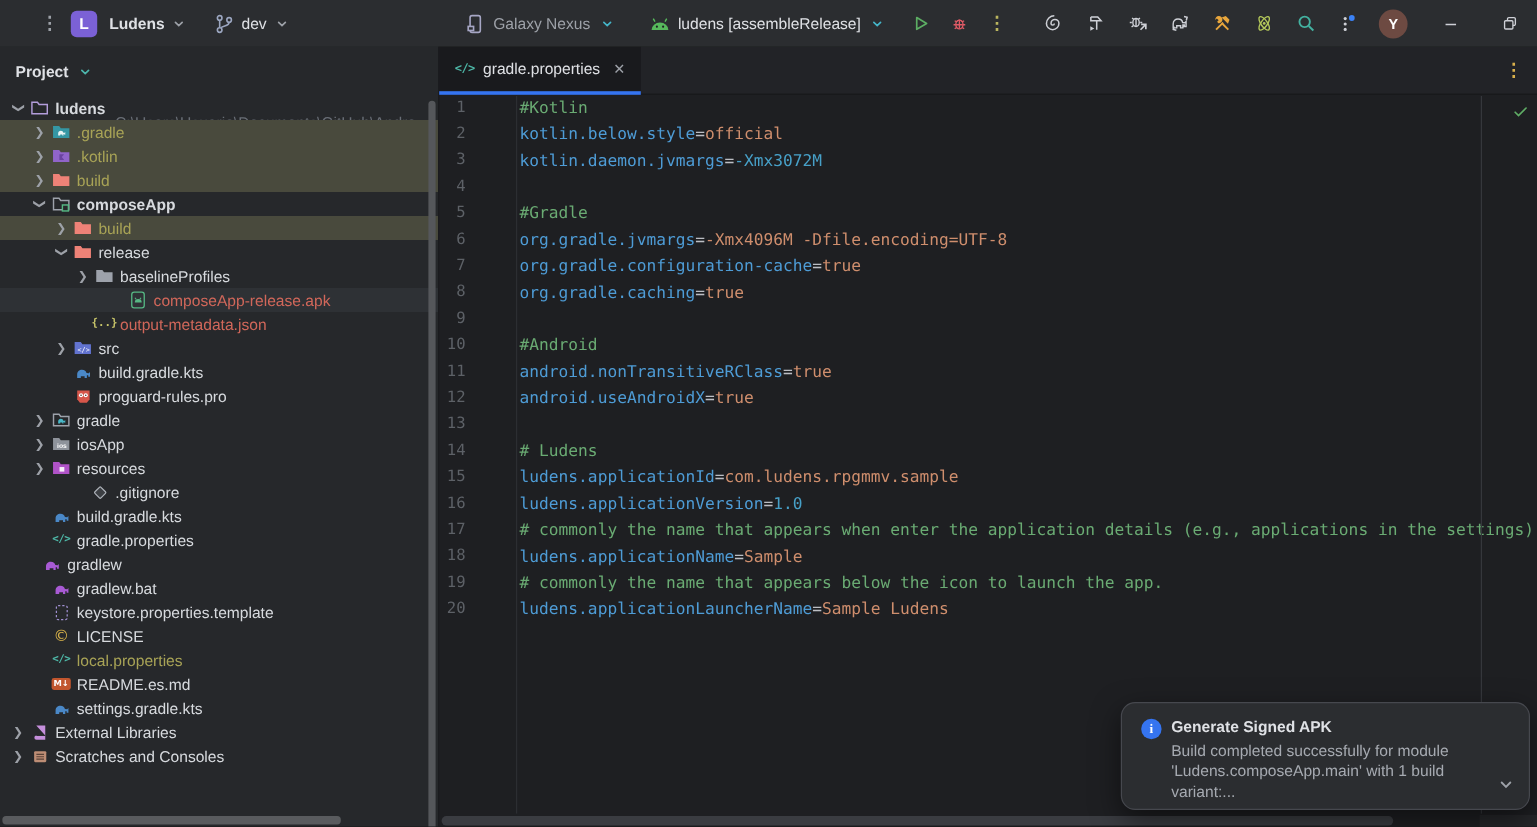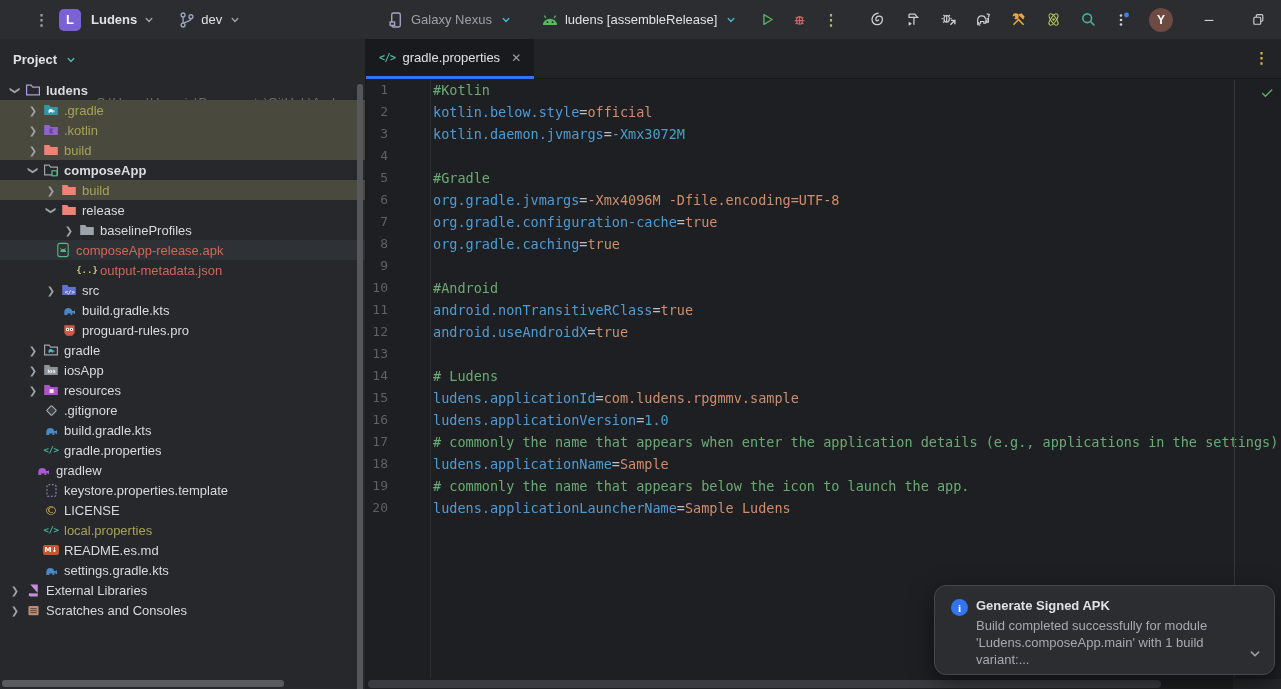--- a/index.html
+++ b/index.html
@@ -311,21 +311,21 @@
           <span class="slot">
             <span class="tchev ">❯</span>
           </span>
           <span class="ticon">
             <svg width="16" height="16" viewBox="0 0 16 16">
               <path d="M1.2 3 h5.1 l1.4 1.9 H14.8 v8.1 H1.2z" fill="#9da2ab"></path>
             </svg>
           </span>
           <span class="tlabel">baselineProfiles</span>
         </div>
-        <div class="trow bg-selected" style="padding-left: 36px;">
+        <div class="trow bg-selected" style="padding-left: 88px;">
           <span class="slot"></span>
           <span class="ticon">
             <svg width="16" height="16" viewBox="0 0 16 16">
               <rect x="2.8" y="1.4" width="10.4" height="13.2" rx="2" fill="none" stroke="#56b884" stroke-width="1.1"></rect>
               <path d="M5.3 10 a2.9 2.9 0 0 1 5.8 0 z" fill="#56b884"></path>
               <path d="M6.4 7.4 l-.9 -1.3 M9.6 7.4 l.9 -1.3" stroke="#56b884" stroke-width=".9"></path>
             </svg>
           </span>
           <span class="tlabel txt-untracked">composeApp-release.apk</span>
         </div>
@@ -399,21 +399,21 @@
             <span class="tchev ">❯</span>
           </span>
           <span class="ticon">
             <svg width="16" height="16" viewBox="0 0 16 16">
               <path d="M1.2 3 h5.1 l1.4 1.9 H14.8 v8.1 H1.2z" fill="#b053c8"></path>
               <rect x="6.6" y="7.2" width="4" height="3.8" fill="#fff" opacity=".9"></rect>
             </svg>
           </span>
           <span class="tlabel">resources</span>
         </div>
-        <div class="trow" style="padding-left: 24px;">
+        <div class="trow" style="padding-left: 24px; margin-left: 32px;">
           <span class="slot"></span>
           <span class="ticon">
             <svg width="15" height="15" viewBox="0 0 16 16">
               <rect x="4.2" y="4.2" width="7.6" height="7.6" rx="1" transform="rotate(45 8 8)" fill="#3c3f43" stroke="#aeb3ba" stroke-width="1.1"></rect>
             </svg>
           </span>
           <span class="tlabel">.gitignore</span>
         </div>
         <div class="trow" style="padding-left: 24px;">
           <span class="slot"></span>
@@ -432,20 +432,29 @@
           <span class="tlabel">gradle.properties</span>
         </div>
         <div class="trow" style="padding-left: 16px;">
           <span class="slot"></span>
           <span class="ticon">
             <svg width="16" height="16" viewBox="0 0 16 16">
               <path d="M2.2 11.5 V8.6 C2.2 6.2 3.9 4.8 6 4.8 C8.1 4.8 9.4 6 9.6 7.5 L11.4 7.6 L12.4 6.7 V10.5 H11 V9.3 H9.9 V11.5 H8.1 V10 H5.1 V11.5 Z" transform="translate(1,1) scale(1.05)" fill="#a85ad4"></path>
             </svg>
           </span>
           <span class="tlabel">gradlew</span>
+        </div>
+        <div class="trow" style="padding-left: 24px;">
+          <span class="slot"></span>
+          <span class="ticon">
+            <svg width="16" height="16" viewBox="0 0 16 16">
+              <path d="M2.2 11.5 V8.6 C2.2 6.2 3.9 4.8 6 4.8 C8.1 4.8 9.4 6 9.6 7.5 L11.4 7.6 L12.4 6.7 V10.5 H11 V9.3 H9.9 V11.5 H8.1 V10 H5.1 V11.5 Z" transform="translate(1,1) scale(1.05)" fill="#a85ad4"></path>
+            </svg>
+          </span>
+          <span class="tlabel">gradlew.bat</span>
         </div>
         <div class="trow" style="padding-left: 24px;">
           <span class="slot"></span>
           <span class="ticon">
             <svg width="15" height="15" viewBox="0 0 16 16">
               <rect x="3.2" y="1.8" width="9.6" height="12.4" rx="1.5" fill="none" stroke="#9f8fd0" stroke-width="1.1" stroke-dasharray="2 1.7"></rect>
             </svg>
           </span>
           <span class="tlabel">keystore.properties.template</span>
         </div>

